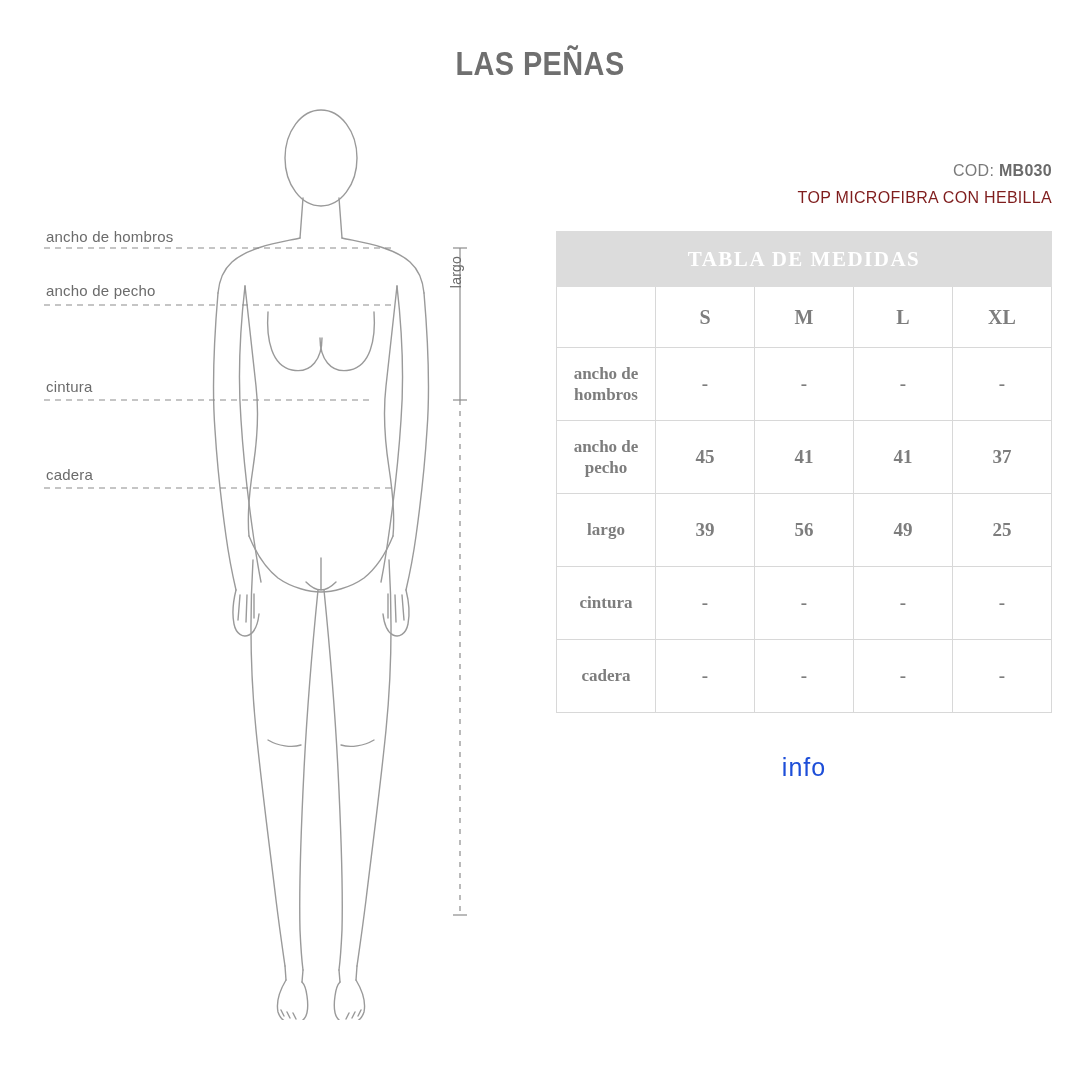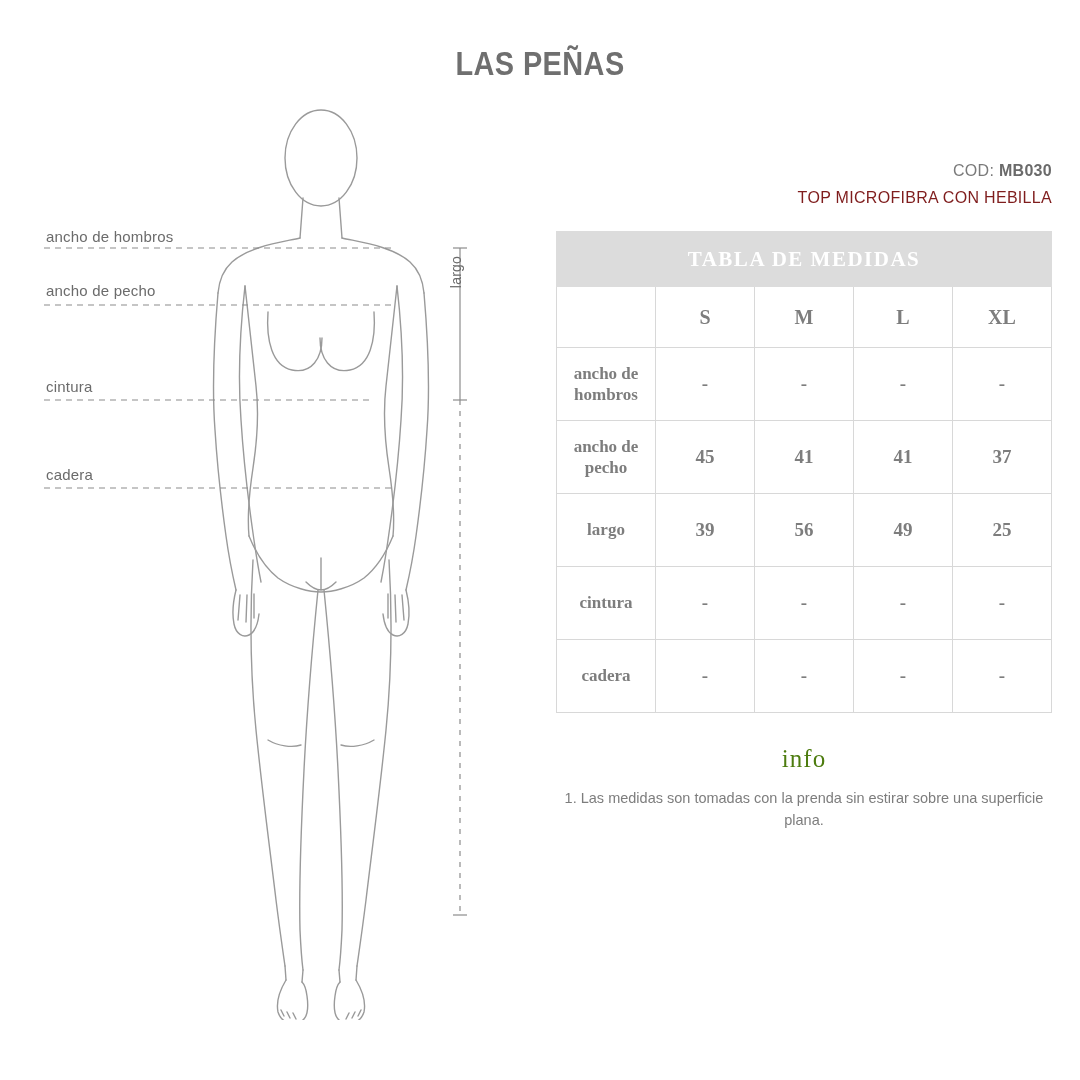--- a/index.html
+++ b/index.html
@@ -122,24 +122,24 @@
   }
   .val-cell {
     font-family: "Liberation Serif", serif;
     font-size: 19px;
     height: 64px;
   }
 
   
   .info-title {
     text-align: center;
-    font-family: Liberation Serif, serif;
+    font-family: Liberation Sans, sans-serif;
     font-size: 25px;
-    color: #4d7c0f;
-    margin-top: 32px;
+    color: #1d4ed8;
+    margin-top: 40px;
     letter-spacing: 1px;
   }
   .info-list {
     margin-top: 14px;
   }
   .info-item {
     text-align: center;
     font-size: 14.5px;
     line-height: 1.55;
     color: #7d7d7d;
@@ -281,15 +281,14 @@
         <td class="val-cell">-</td>
         <td class="val-cell">-</td>
         <td class="val-cell">-</td>
         <td class="val-cell">-</td>
       </tr>
     </tbody>
   </table>
 
   <div class="info-title">info</div>
   <div class="info-list">
-    <div class="info-item">1. Las medidas son tomadas con la prenda sin estirar sobre una superficie plana.</div>
   </div>
 </div>
 
 </body></html>

